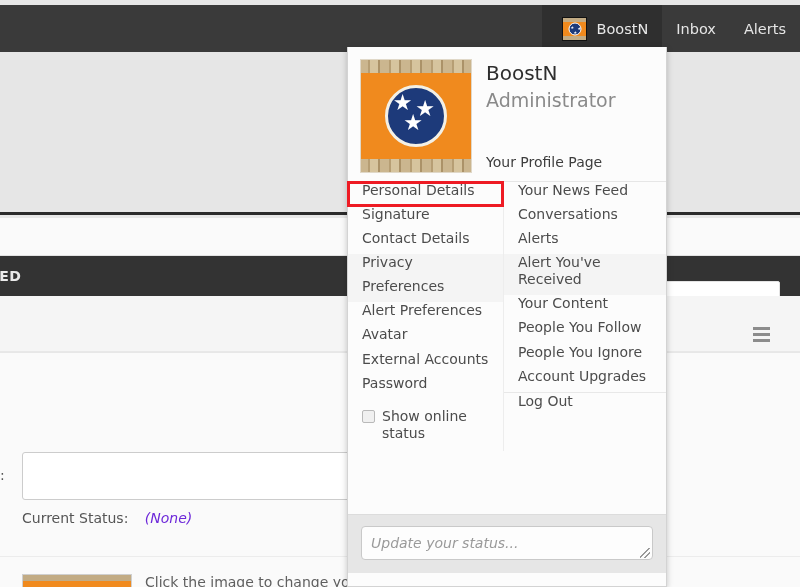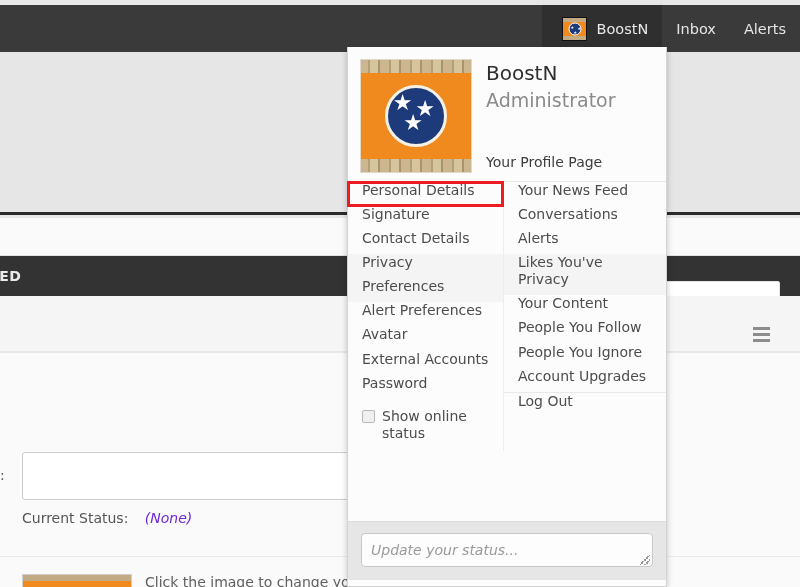--- a/index.html
+++ b/index.html
@@ -167,21 +167,21 @@
   #checkrow {
     display: flex; align-items: flex-start; gap: 7px;
     font-size: 14px; color: #4c4c4c;
     padding: 9px 12px 9px 14px; line-height: 1.22;
   }
   #checkrow .cb {
     width: 13px; height: 13px; flex: none; margin-top: 2px;
     border: 1px solid #b9b9b9; background: #f0f0f0; border-radius: 2px;
   }
   #panel-foot {
-    position: absolute; left: 0; right: 0; bottom: 6px;
+    position: absolute; left: 0; right: 0; bottom: 13px;
     background: #e6e6e6; border-top: 1px solid #dcdcdc;
     padding: 11px 13px 13px 13px;
   }
   #statusbox {
     width: 100%; height: 34px; background: #fdfdfd;
     border: 1px solid #c9c9c9; border-radius: 4px;
     display: flex; align-items: center; padding: 0 9px;
     position: relative;
   }
   #statusbox .ph { font-size: 14px; color: #9a9a9a; font-style: italic; }
@@ -315,21 +315,21 @@
       <div class="mitem">
         <span>Your News Feed</span>
       </div>
       <div class="mitem">
         <span>Conversations</span>
       </div>
       <div class="mitem">
         <span>Alerts</span>
       </div>
       <div class="mitem alt">
-        <span>Likes You've Privacy</span>
+        <span>Alert You've Received</span>
       </div>
       <div class="mitem">
         <span>Your Content</span>
       </div>
       <div class="mitem">
         <span>People You Follow</span>
       </div>
       <div class="mitem">
         <span>People You Ignore</span>
       </div>

